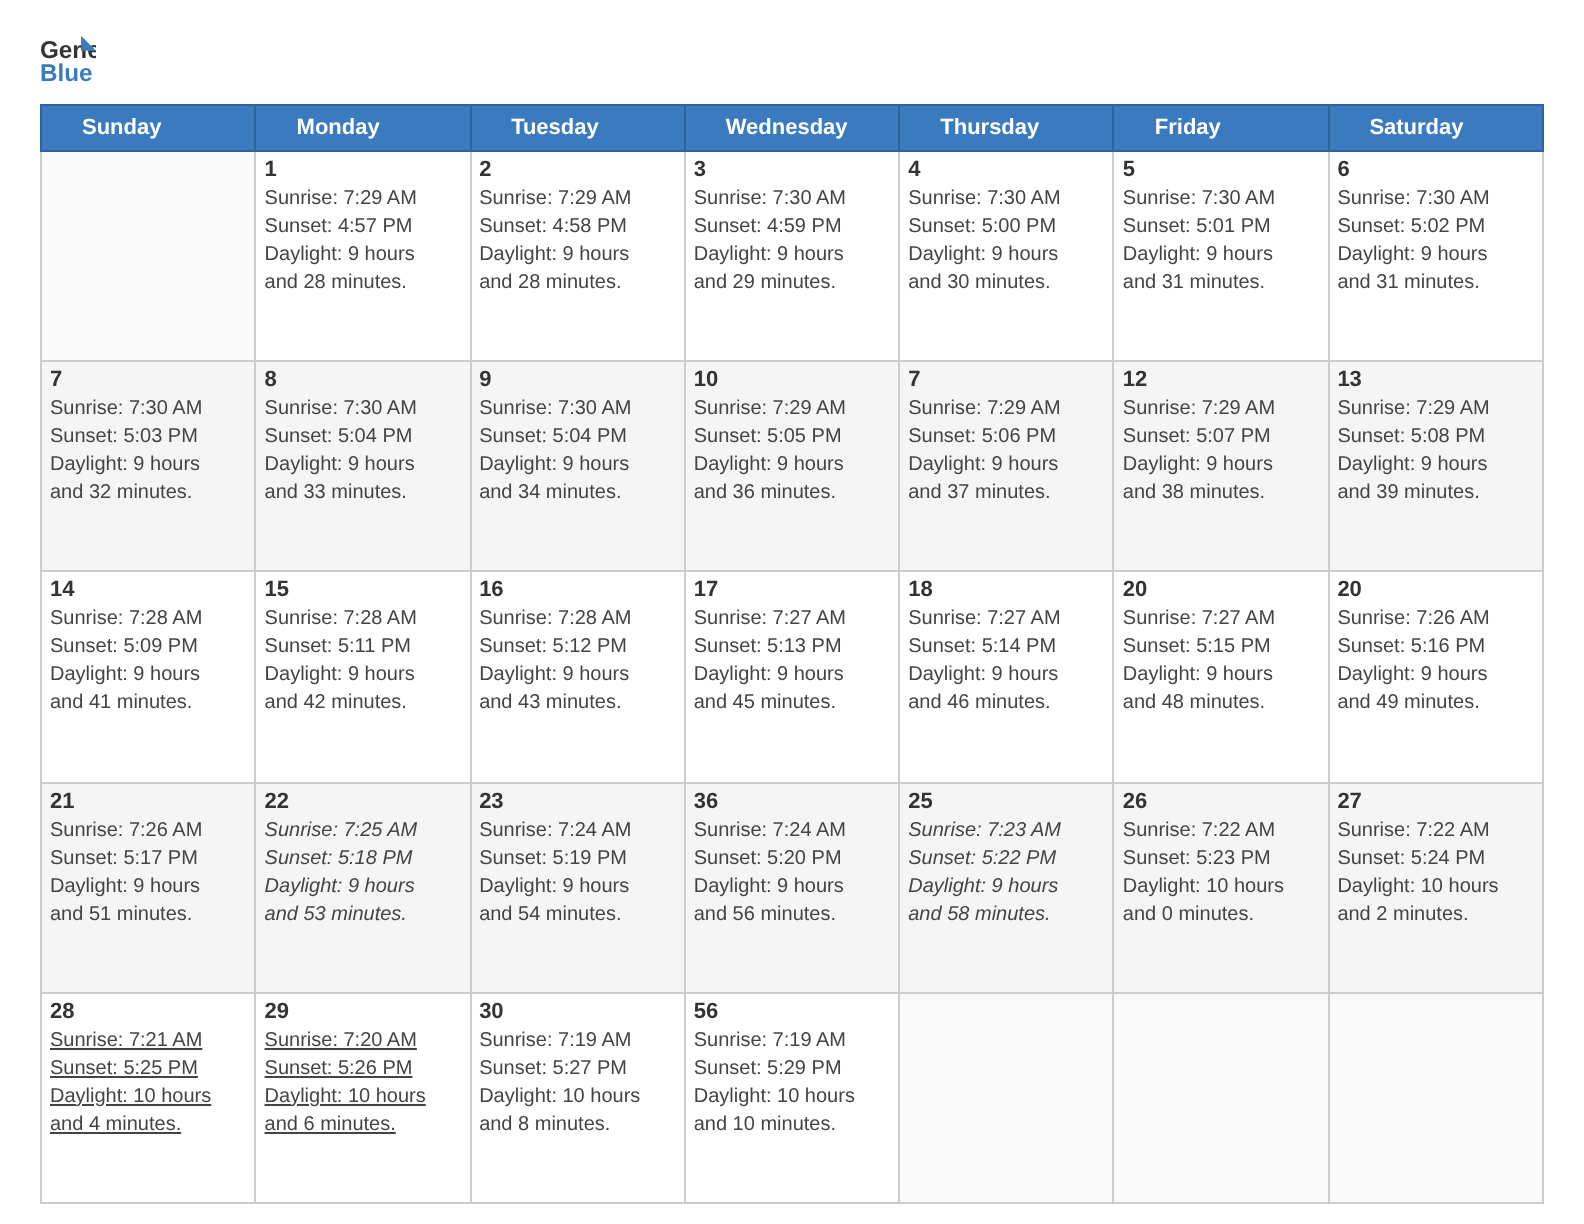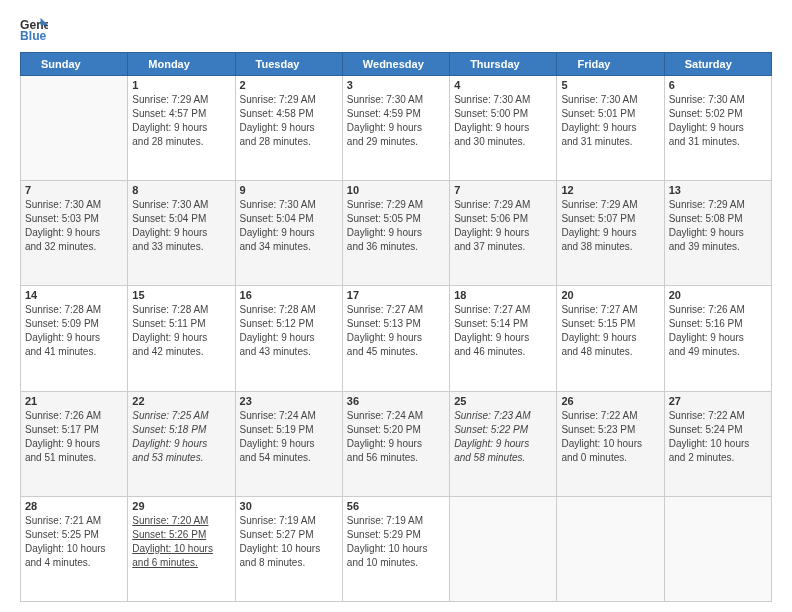--- a/index.html
+++ b/index.html
@@ -310,21 +310,21 @@
             <span class="day-num">27</span>
             <div class="day-info" style="white-space: pre-line;">Sunrise: 7:22 AM
 Sunset: 5:24 PM
 Daylight: 10 hours
 and 2 minutes.</div>
           </td>
         </tr>
         <tr class="row-bg-white">
           <td>
             <span class="day-num">28</span>
-            <div class="day-info" style="white-space: pre-line;">Sunrise: 7:21 AM
+            <div class="day-info" style="white-space: pre-line; text-decoration: underline;">Sunrise: 7:21 AM
 Sunset: 5:25 PM
 Daylight: 10 hours
 and 4 minutes.</div>
           </td>
           <td>
             <span class="day-num">29</span>
             <div class="day-info" style="white-space: pre-line; text-decoration: underline;">Sunrise: 7:20 AM
 Sunset: 5:26 PM
 Daylight: 10 hours
 and 6 minutes.</div>

